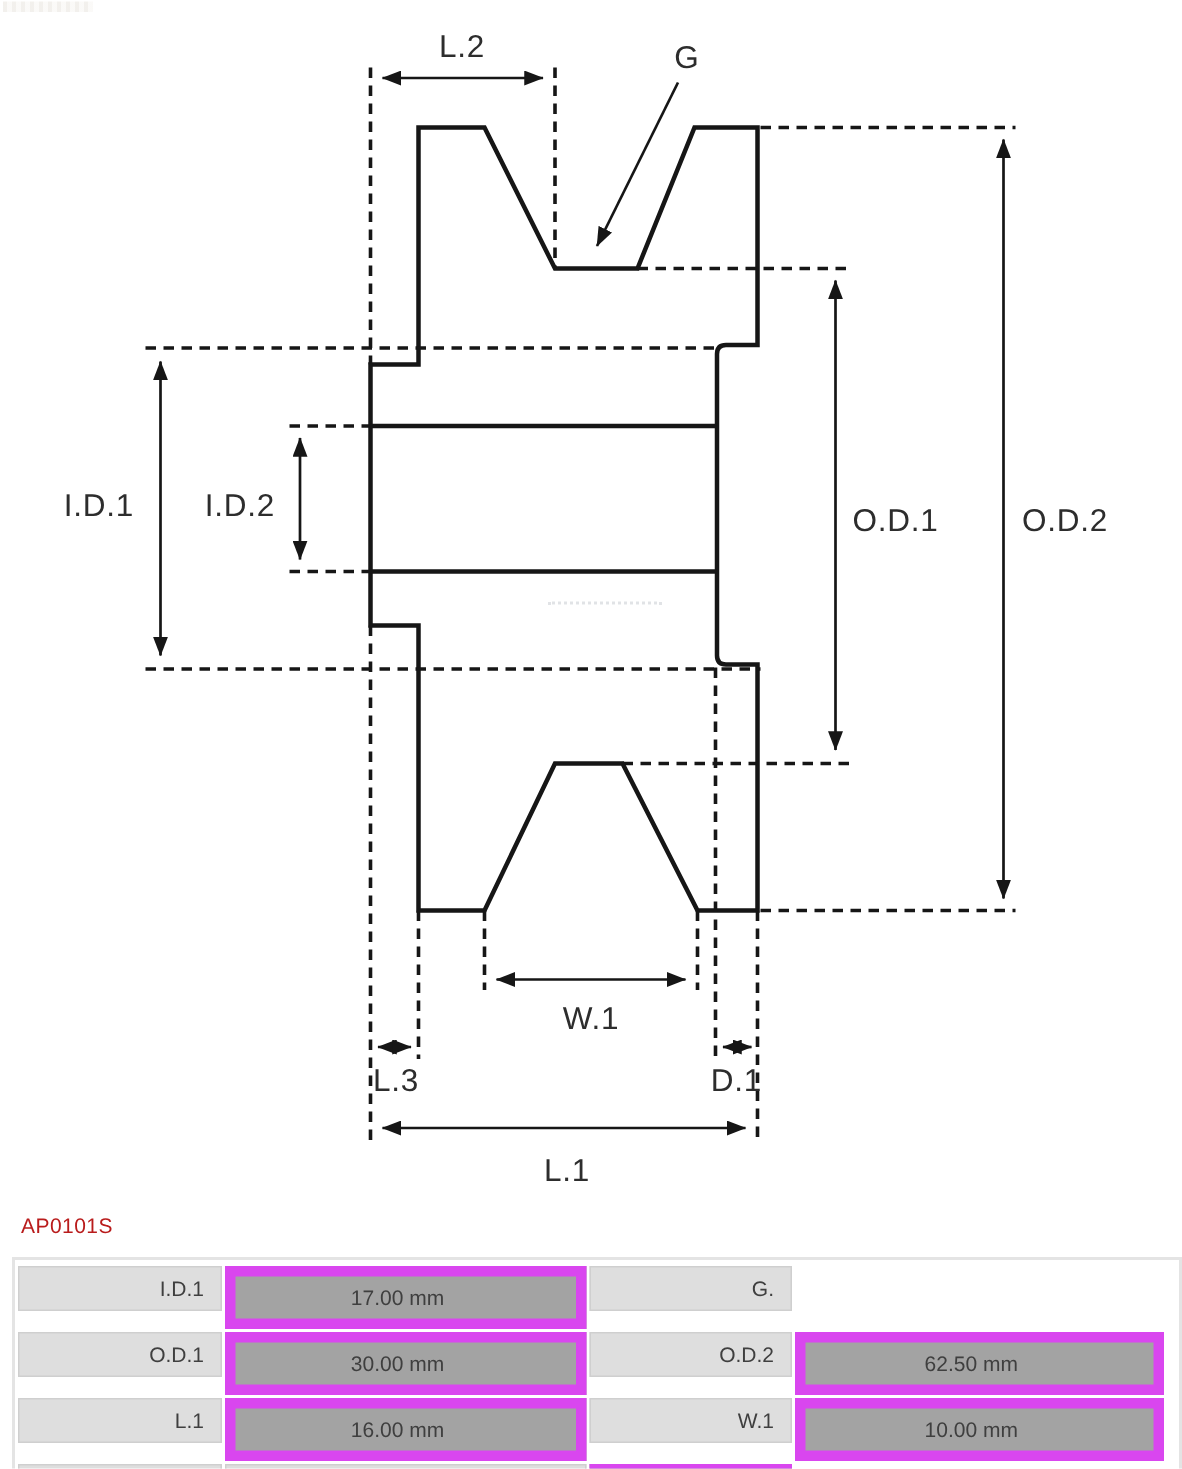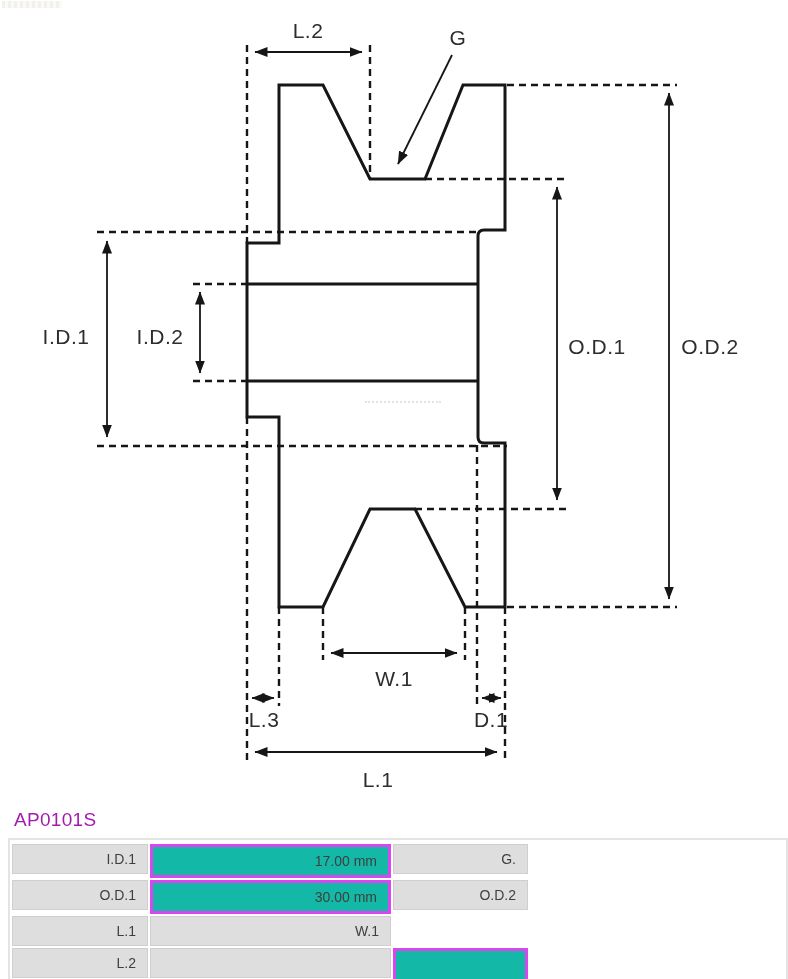--- a/index.html
+++ b/index.html
@@ -8,31 +8,31 @@
 
   
   .corner-watermark{position:absolute;left:2px;top:1px;width:60px;height:7px;
     background:repeating-linear-gradient(90deg,#e8e4de 0 3px,#f7f5f2 3px 6px);
     opacity:.55;}
 
   .drawing-wrap{position:absolute;left:0;top:0;width:788px;height:800px;}
   svg text{font-family:"Liberation Sans", sans-serif;font-size:21px;
            fill:#2d2d2d;letter-spacing:.5px;}
 
-  .part-title{position:absolute;left:14px;top:809px;font-size:19px;
-              color:#a21caf;letter-spacing:.3px;cursor:pointer;}
+  .part-title{position:absolute;left:14px;top:809px;font-size:14px;
+              color:#b91c1c;letter-spacing:.3px;cursor:pointer;}
 
   .spec-table{position:absolute;left:8px;top:838px;width:772px;
               border:2px solid #e4e4e4;background:#ffffff;padding:2px;}
   .spec-row{display:grid;grid-template-columns:136px 241px 135px 246px;
             column-gap:2px;margin:2px 0;}
   .cell{height:28px;line-height:28px;font-size:14px;color:#3f3f3f;
         text-align:right;padding-right:11px;box-sizing:content-box;}
   .cell.lbl{background:#dedede;border:1px solid #cfcfcf;}
-  .cell.val{background:#14b8a6;border:3px solid #d946ef;}
+  .cell.val{background:#a3a3a3;border:7px solid #d946ef;text-align:center;}
 
   .center-watermark{position:absolute;left:365px;top:401px;width:76px;height:3px;
     border-top:2px dotted #c9cdd2;opacity:.55;}
 </style>
 </head>
 <body>
 
 <div class="corner-watermark"></div>
 
 <div class="drawing-wrap">
@@ -106,23 +106,26 @@
 <div class="spec-table">
   <div class="spec-row">
     <div class="cell lbl">I.D.1</div>
     <div class="cell val">17.00 mm</div>
     <div class="cell lbl">G.</div>
   </div>
   <div class="spec-row">
     <div class="cell lbl">O.D.1</div>
     <div class="cell val">30.00 mm</div>
     <div class="cell lbl">O.D.2</div>
+    <div class="cell val">62.50 mm</div>
   </div>
   <div class="spec-row">
     <div class="cell lbl">L.1</div>
+    <div class="cell val">16.00 mm</div>
     <div class="cell lbl">W.1</div>
+    <div class="cell val">10.00 mm</div>
   </div>
   <div class="spec-row">
     <div class="cell lbl">L.2</div>
     <div class="cell lbl"></div>
     <div class="cell val"></div>
   </div>
 </div>
 
 </body></html>

